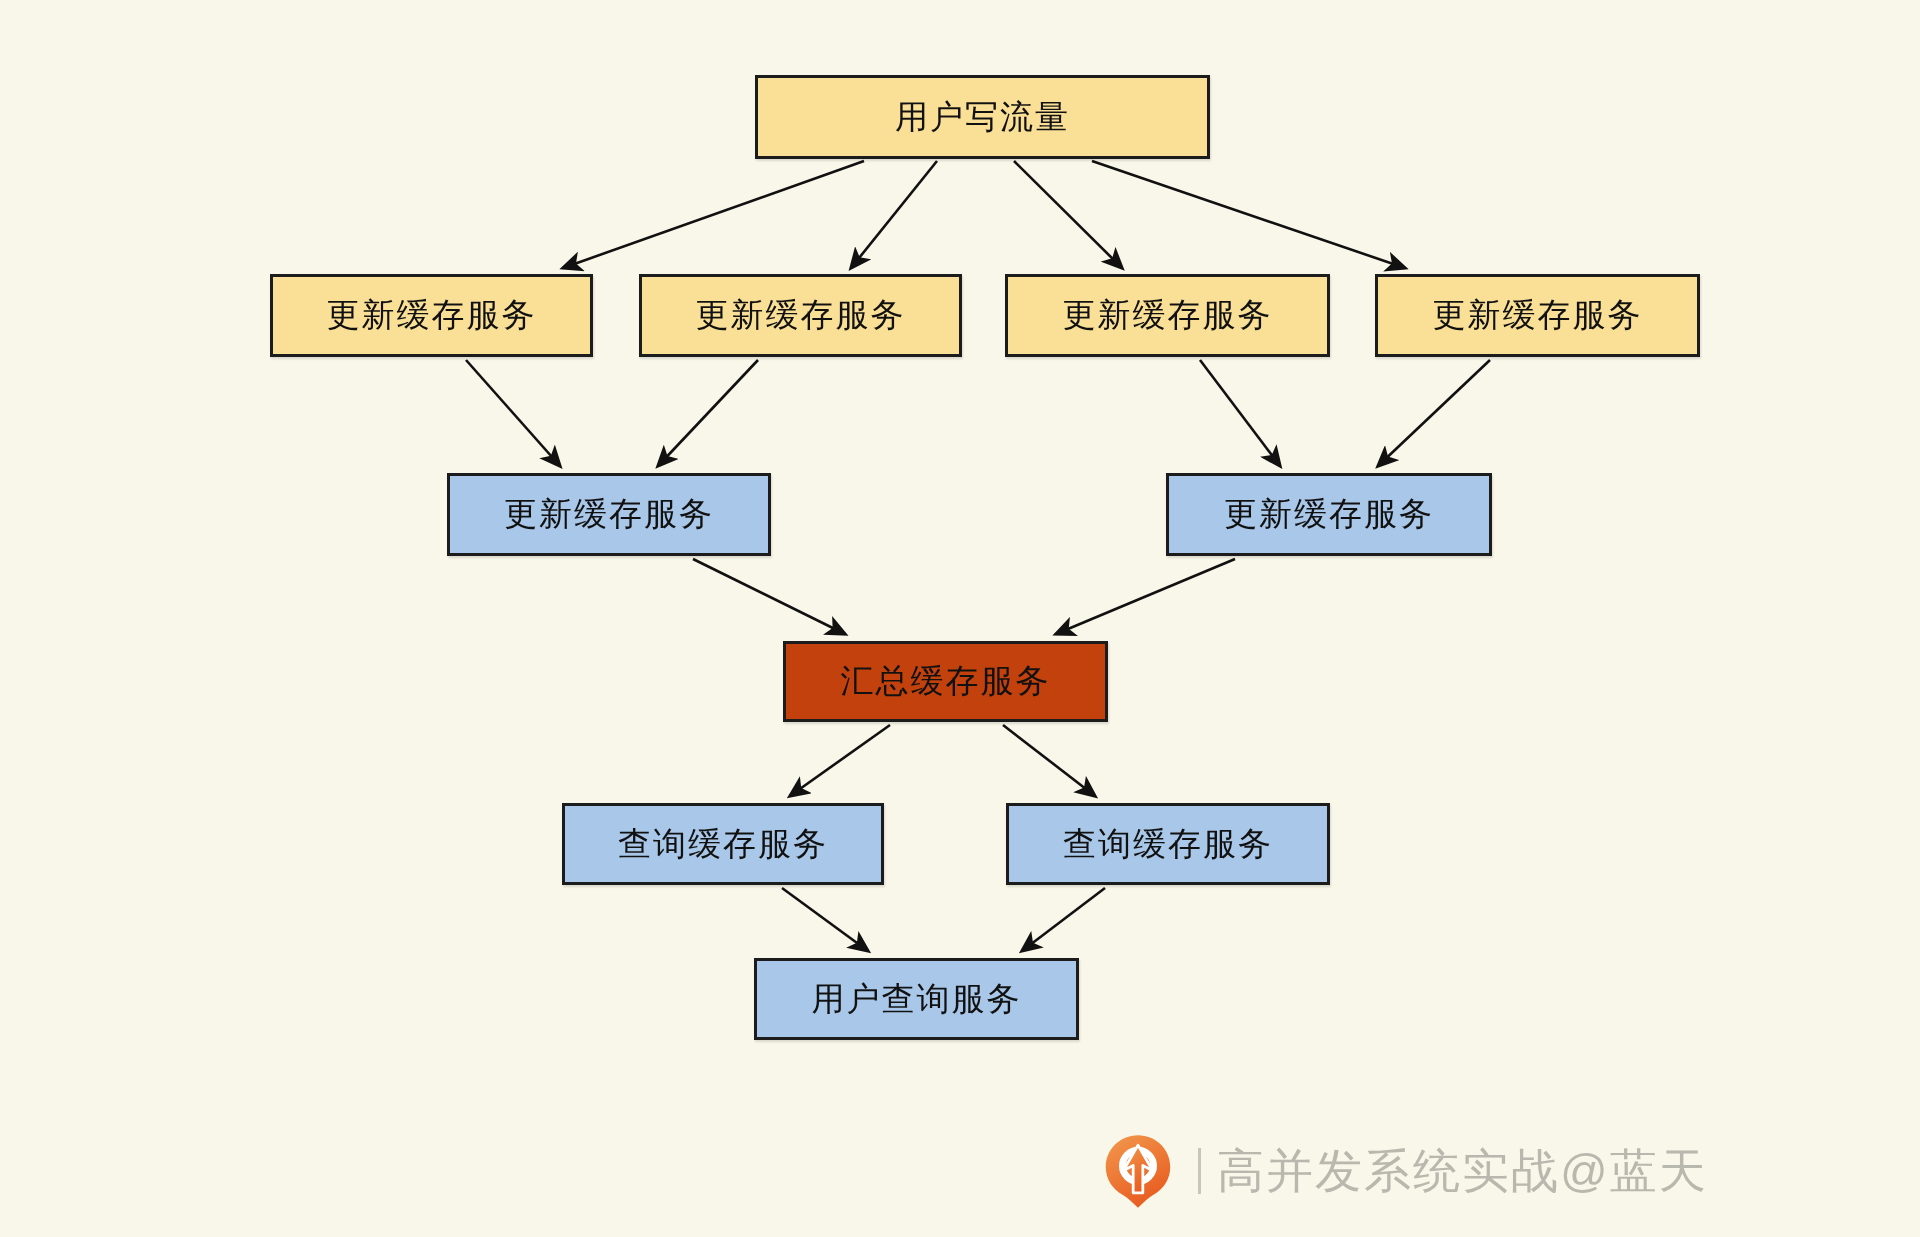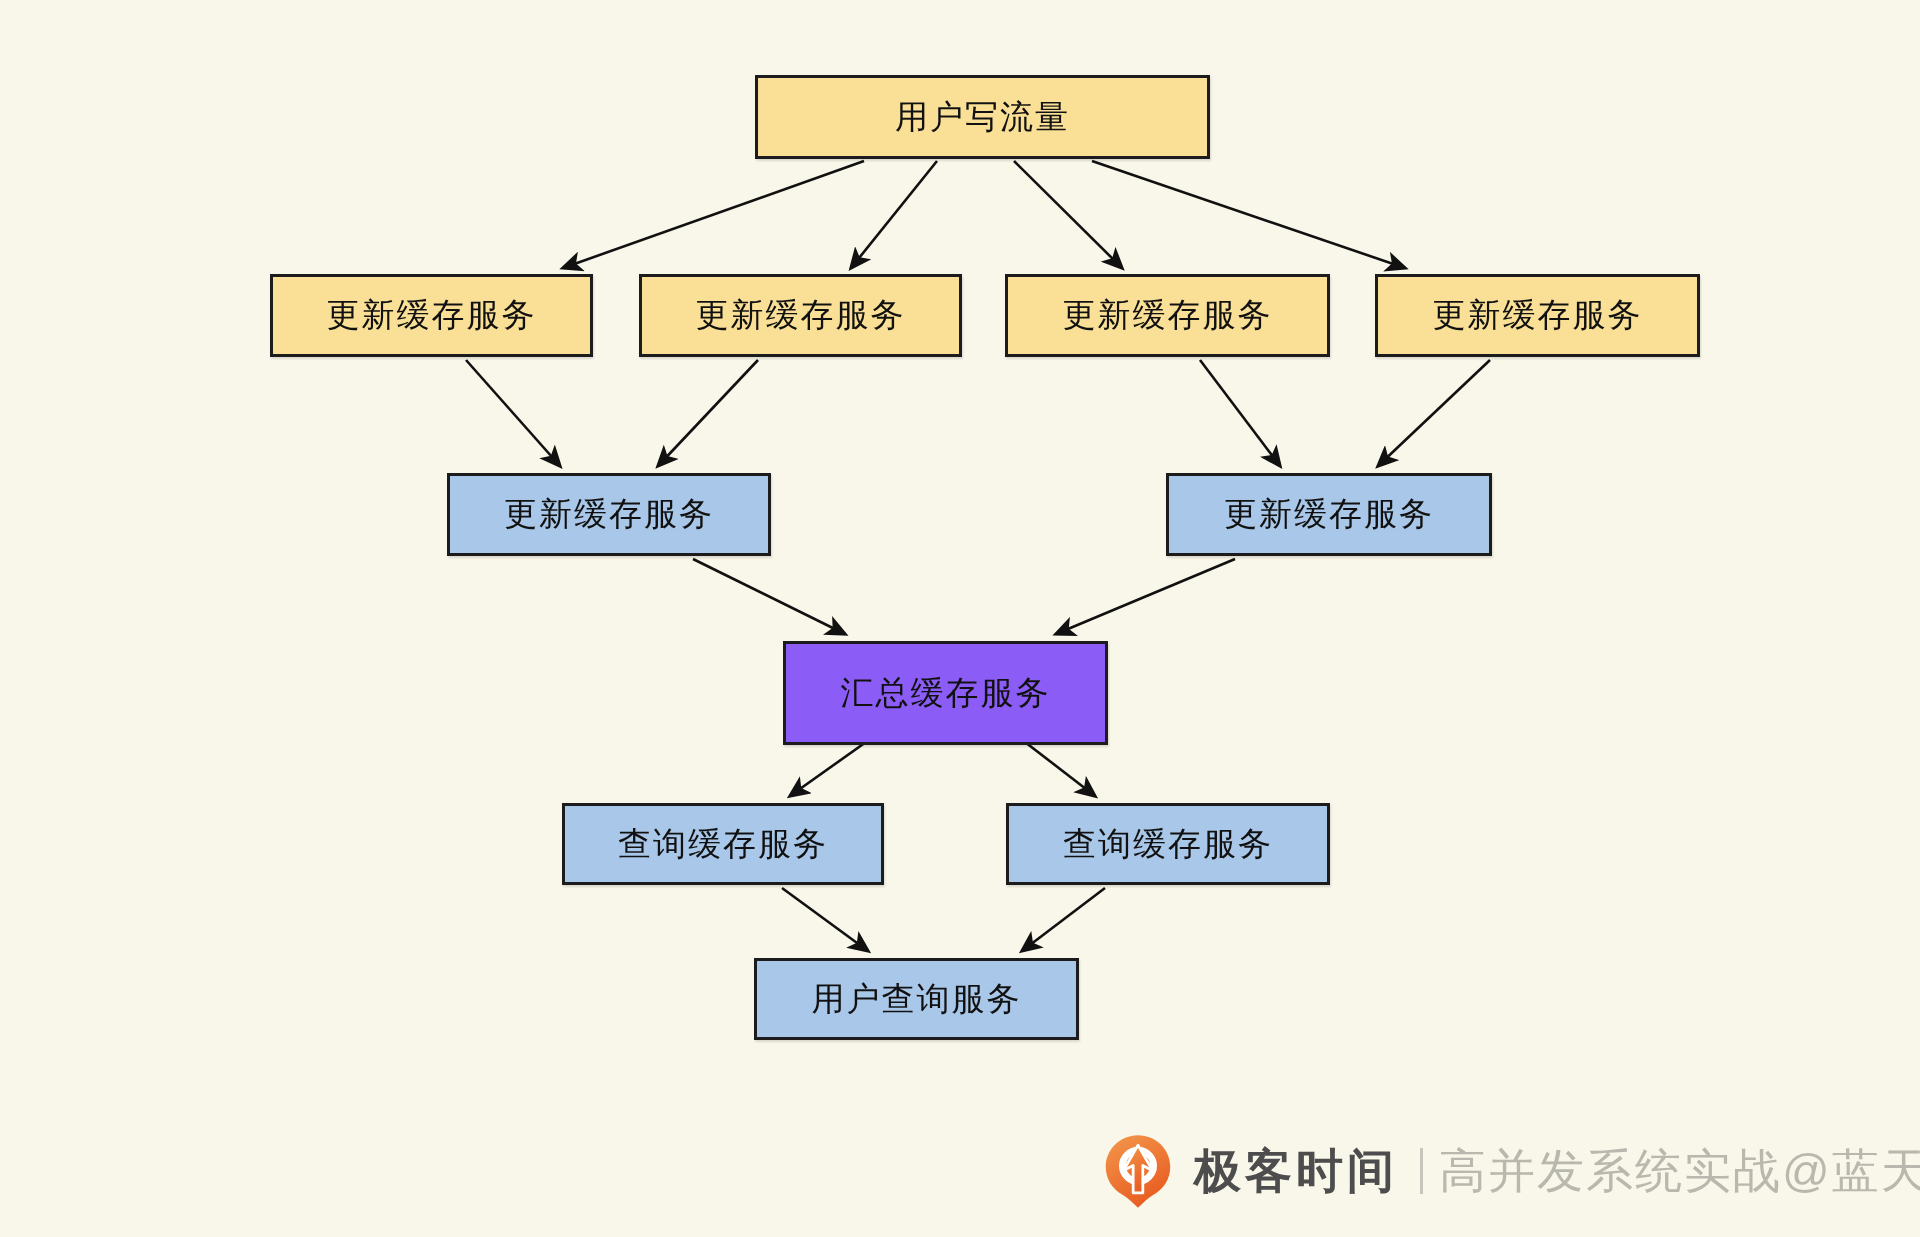--- a/index.html
+++ b/index.html
@@ -91,38 +91,37 @@
   </svg>
 
   <div id="node-layer">
       <div class="node yellow" style="left: 755px; top: 75px; width: 455px; height: 84px; background: rgb(250, 224, 150); border-color: rgb(28, 28, 28);">用户写流量</div>
       <div class="node yellow" style="left: 270px; top: 274px; width: 323px; height: 83px; background: rgb(250, 224, 150); border-color: rgb(28, 28, 28);">更新缓存服务</div>
       <div class="node yellow" style="left: 639px; top: 274px; width: 323px; height: 83px; background: rgb(250, 224, 150); border-color: rgb(28, 28, 28);">更新缓存服务</div>
       <div class="node yellow" style="left: 1005px; top: 274px; width: 325px; height: 83px; background: rgb(250, 224, 150); border-color: rgb(28, 28, 28);">更新缓存服务</div>
       <div class="node yellow" style="left: 1375px; top: 274px; width: 325px; height: 83px; background: rgb(250, 224, 150); border-color: rgb(28, 28, 28);">更新缓存服务</div>
       <div class="node blue" style="left: 447px; top: 473px; width: 324px; height: 83px; background: rgb(169, 199, 232); border-color: rgb(28, 28, 28);">更新缓存服务</div>
       <div class="node blue" style="left: 1166px; top: 473px; width: 326px; height: 83px; background: rgb(169, 199, 232); border-color: rgb(28, 28, 28);">更新缓存服务</div>
-      <div class="node blue" style="left: 783px; top: 641px; width: 325px; height: 104px; background: #8b5cf6; border-color: rgb(28, 28, 28);">汇总缓存服务</div>
+      <div class="node blue" style="left: 783px; top: 641px; width: 325px; height: 81px; background: #c2410c; border-color: rgb(28, 28, 28);">汇总缓存服务</div>
       <div class="node blue" style="left: 562px; top: 803px; width: 322px; height: 82px; background: rgb(169, 199, 232); border-color: rgb(28, 28, 28);">查询缓存服务</div>
       <div class="node blue" style="left: 1006px; top: 803px; width: 324px; height: 82px; background: rgb(169, 199, 232); border-color: rgb(28, 28, 28);">查询缓存服务</div>
       <div class="node blue" style="left: 754px; top: 958px; width: 325px; height: 82px; background: rgb(169, 199, 232); border-color: rgb(28, 28, 28);">用户查询服务</div>
     </div>
 
   <div id="footer">
     <svg id="logo-pin" viewBox="0 0 64 66" xmlns="http://www.w3.org/2000/svg">
       <defs>
         <linearGradient id="pin-grad" x1="0.15" y1="0" x2="0.65" y2="1">
           <stop offset="0" stop-color="#F2954A"></stop>
           <stop offset="1" stop-color="#E85A1F"></stop>
         </linearGradient>
       </defs>
       <path d="M32 2c15.6 0 28 12.3 28 27.6 0 10.3-5.8 19.1-14.2 23.9
                C41.5 56 36.5 60.5 32 65c-4.5-4.5-9.5-9-13.8-11.5
                C9.8 48.7 4 39.9 4 29.6 4 14.3 16.4 2 32 2z" fill="url(#pin-grad)"></path>
       <circle cx="32" cy="28.5" r="13.5" fill="none" stroke="#FFFFFF" stroke-width="6"></circle>
       <path d="M32 10.5 L44.5 32.5 L36.2 28.2 L36.2 52 L27.8 52 L27.8 28.2 L19.5 32.5 Z" fill="url(#pin-grad)" stroke="#FFFFFF" stroke-width="2.4" stroke-linejoin="round"></path>
     </svg>
-    <span id="brand-text" style="color: rgb(77, 77, 77);">极客时间</span>
     <div id="footer-separator"></div>
     <span id="watermark-text" style="color: rgb(185, 184, 174);">高并发系统实战@蓝天</span>
   </div>
 
 </div>
 
 </body></html>

